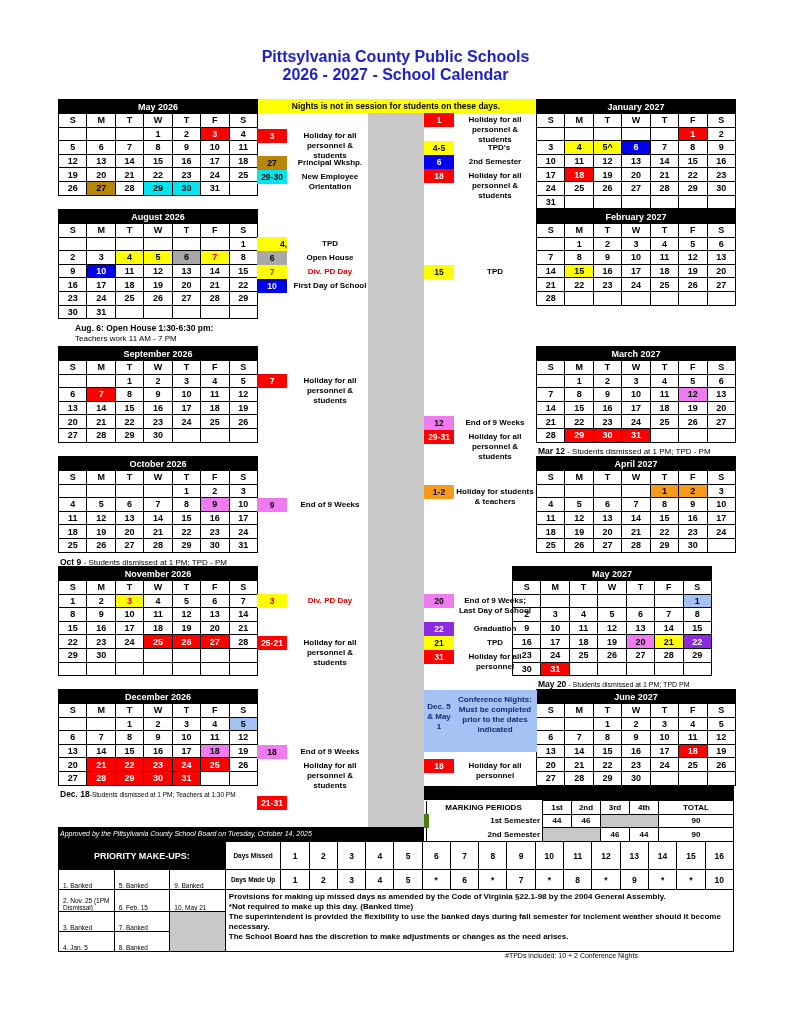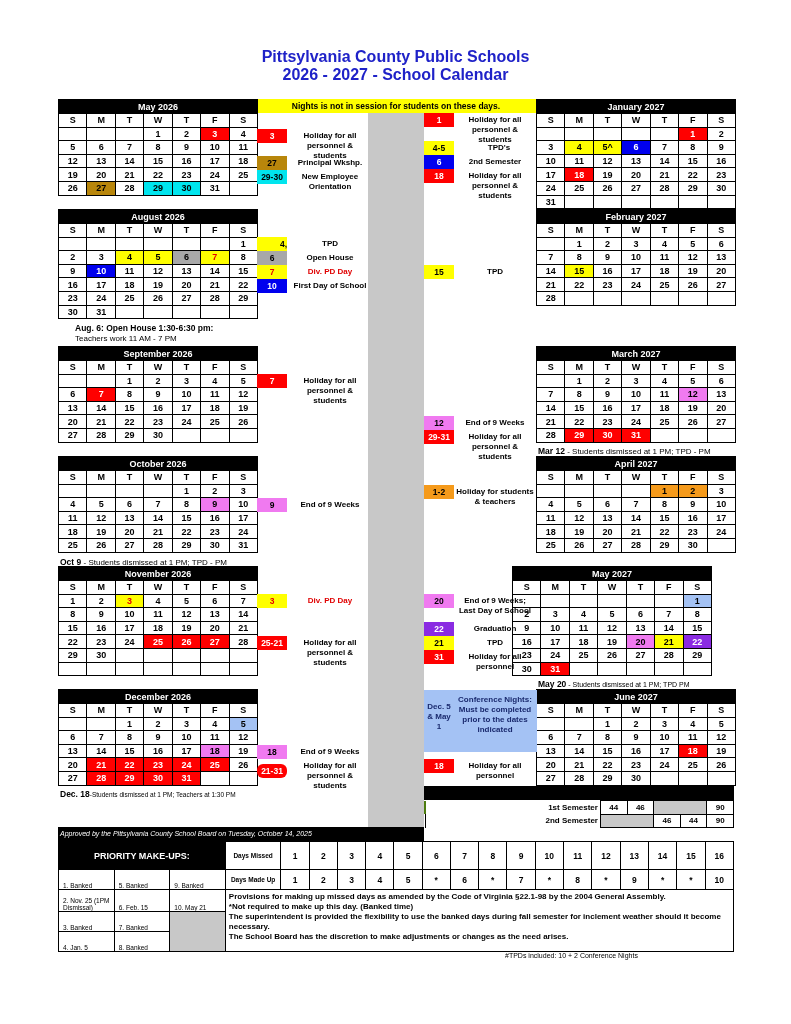--- a/index.html
+++ b/index.html
@@ -841,21 +841,21 @@
     <div class="key c-red" style="left: 257px; top: 374px;">7</div>
     <div class="desc" style="left: 290px; top: 376px; width: 80px;">Holiday for all personnel &amp; students</div>
     <div class="key c-pink" style="left: 257px; top: 498px;">9</div>
     <div class="desc" style="left: 290px; top: 500px; width: 80px;">End of 9 Weeks</div>
     <div class="key c-yellow-r" style="left: 257px; top: 594px;">3</div>
     <div class="desc red" style="left: 290px; top: 596px; width: 80px;">Div. PD Day</div>
     <div class="key c-red" style="left: 257px; top: 636px;">25-21</div>
     <div class="desc" style="left: 290px; top: 638px; width: 80px;">Holiday for all personnel &amp; students</div>
     <div class="key c-pink" style="left: 257px; top: 745px;">18</div>
     <div class="desc" style="left: 290px; top: 747px; width: 80px;">End of 9 Weeks</div>
-    <div class="key c-red" style="left: 257px; top: 764px; border-radius: 6px;">21-31</div>
+    <div class="key c-red" style="left: 257px; top: 796px;">21-31</div>
     <div class="desc" style="left: 290px; top: 761px; width: 80px;">Holiday for all personnel &amp; students</div>
     <div class="key c-red" style="left: 424px; top: 113px;">1</div>
     <div class="desc" style="left: 455px; width: 80px; top: 115px;">Holiday for all personnel &amp; students</div>
     <div class="key c-yellow" style="left: 424px; top: 141px;">4-5</div>
     <div class="desc" style="left: 455px; width: 88px; top: 143px;">TPD's</div>
     <div class="key c-blue" style="left: 424px; top: 155px;">6</div>
     <div class="desc" style="left: 455px; width: 80px; top: 157px;">2nd Semester</div>
     <div class="key c-red" style="left: 424px; top: 169px;">18</div>
     <div class="desc" style="left: 455px; width: 80px; top: 171px;">Holiday for all personnel &amp; students</div>
     <div class="key c-yellow" style="left: 424px; top: 265px;">15</div>
@@ -898,22 +898,30 @@
 <div class="conf">
   <div style="position:absolute;left:2px;top:12px;width:26px;text-align:center;line-height:10px;color:#1a2a6e;">Dec. 5 &amp; May 1</div>
   <div style="position:absolute;left:30px;top:5px;width:82px;text-align:center;line-height:10px;color:#1a2a6e;">Conference Nights: Must be completed prior to the dates indicated</div>
 </div>
 
 <div class="blackbar" style="left:424px;top:786px;width:310px;height:14px;"></div>
 <div class="blackbar" style="left:368px;top:827px;width:56px;height:14px;"></div>
 
 <table class="mp">
   <tbody>
+      <tr>
+    <td class="lbl" style="text-align:center;width:116px;border-left:1px solid #000;">MARKING PERIODS</td>
+    <td style="width:29px;">1st</td>
+    <td style="width:29px;">2nd</td>
+    <td style="width:29px;">3rd</td>
+    <td style="width:29px;">4th</td>
+    <td>TOTAL</td>
+  </tr>
   <tr>
-    <td class="lbl" style="border-left:2px solid #4d7c0f;padding-left:12px;">1st Semester</td>
+    <td class="lbl" style="border-left:5px solid #4d7c0f;padding-left:12px;">1st Semester</td>
     <td>44</td>
     <td>46</td>
     <td class="shade" colspan="2"></td>
     <td>90</td>
   </tr>
   <tr>
     <td class="lbl" style="border-left:1px solid #000;">2nd Semester</td>
     <td class="shade" colspan="2"></td>
     <td>46</td>
     <td>44</td>

